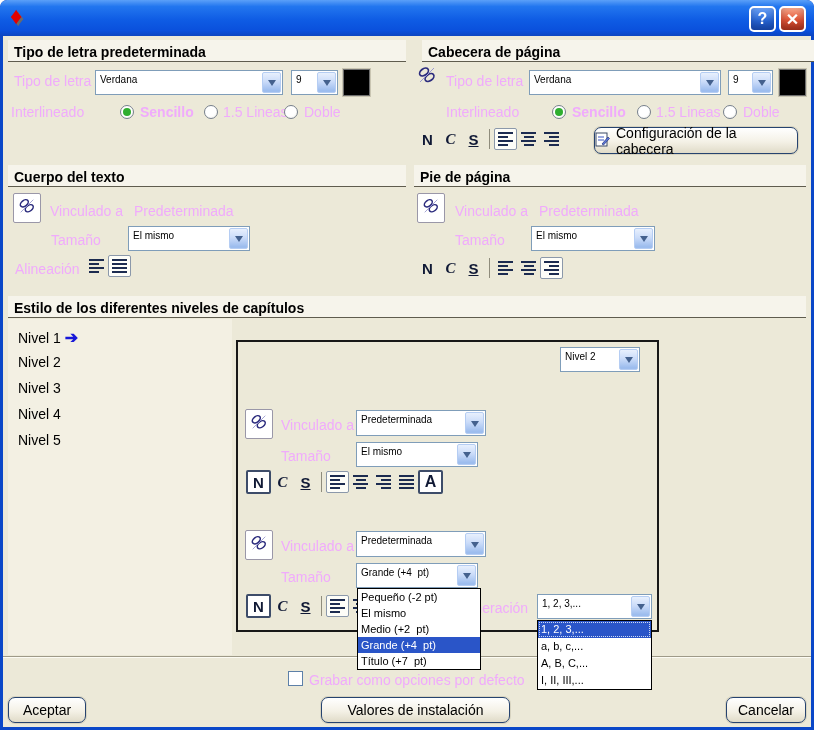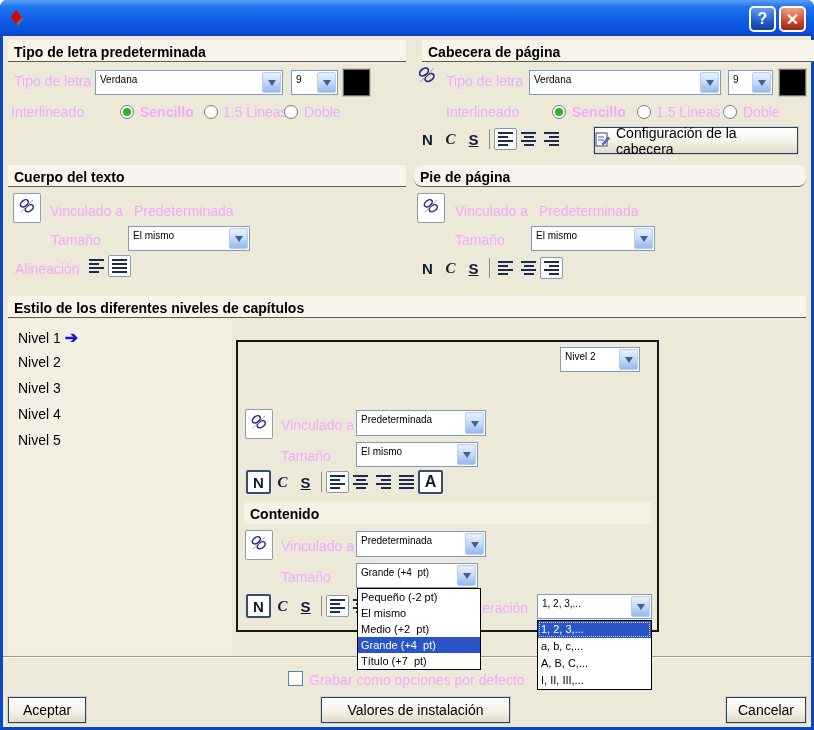--- a/index.html
+++ b/index.html
@@ -50,21 +50,21 @@
   .ub{text-decoration:underline;font-weight:bold;}
   .vsep{width:1px;height:20px;background:#8f8c7c;margin:0 4px;}
 
   .al{width:15px;display:flex;flex-direction:column;gap:2px;}
   .al i{display:block;height:2px;background:#1c2b50;}
   .al.left i:nth-child(2n){width:10px;} .al.left i:nth-child(2n+1){width:15px;}
   .al.center{align-items:center;} .al.center i:nth-child(2n){width:10px;} .al.center i:nth-child(2n+1){width:15px;}
   .al.right{align-items:flex-end;} .al.right i:nth-child(2n){width:10px;} .al.right i:nth-child(2n+1){width:15px;}
   .al.justify i{width:15px;}
 
-  .btn{position:absolute;border:1px solid #26436f;border-radius:0;font-size:14px;color:#000;
+  .btn{position:absolute;border:1px solid #26436f;border-radius:7px;font-size:14px;color:#000;
        background:linear-gradient(180deg,#fff,#f4f1e6 55%,#e0dbc8);
        display:flex;align-items:center;justify-content:center;gap:6px;box-sizing:border-box;
        box-shadow:0 0 0 1px #d7d3c0;}
   .linkbtn{position:absolute;width:28px;height:30px;background:#fff;border:1px solid #9a97a8;
            border-radius:2px;display:flex;align-items:center;justify-content:center;box-sizing:border-box;}
 
   .panel{position:absolute;left:236px;top:340px;width:423px;height:292px;border:2px solid #181818;
          background:#ece9d8;box-sizing:border-box;}
   .lvlcol{position:absolute;left:8px;top:319px;width:224px;height:336px;background:#f3f0e3;}
   .lvl{position:absolute;left:8px;width:224px;height:26px;font-size:14px;padding:5px 0 0 10px;box-sizing:border-box;}
@@ -230,21 +230,21 @@
     <span class="tool sel-light">
         <span class="al justify">
           <i></i>
           <i></i>
           <i></i>
           <i></i>
         </span>
       </span>
   </div>
 
-  <div class="strip" style="left:414px;top:165px;width:392px;border-radius:8px;">
+  <div class="strip" style="left:414px;top:165px;width:392px;">
     <span>Pie de página</span></div>
   <div class="linkbtn" style="left:417px;top:193px;">
     <span>
       <svg width="18" height="18" viewBox="0 0 20 20">
           <g fill="none" stroke="#2b2b7d" stroke-width="1.7">
         <ellipse cx="7" cy="7" rx="5" ry="3.2" transform="rotate(-38 7 7)"></ellipse>
         <ellipse cx="12.5" cy="12.5" rx="5" ry="3.2" transform="rotate(-38 12.5 12.5)"></ellipse>
           </g>
         <line x1="3" y1="17" x2="17" y2="3" stroke="#9a9ad0" stroke-width="1"></line>
         </svg>
@@ -367,22 +367,20 @@
         <span class="al justify">
           <i></i>
           <i></i>
           <i></i>
           <i></i>
         </span>
       </span>
     <span class="tool nb sel-dark" style="font-size:16px;">A</span>
   </div>
 
-  <div class="strip inner" style="left:244px;top:502px;width:407px;">
-    <span>Contenido</span></div>
   <div class="linkbtn" style="left:245px;top:530px;">
     <span>
       <svg width="18" height="18" viewBox="0 0 20 20">
           <g fill="none" stroke="#2b2b7d" stroke-width="1.7">
         <ellipse cx="7" cy="7" rx="5" ry="3.2" transform="rotate(-38 7 7)"></ellipse>
         <ellipse cx="12.5" cy="12.5" rx="5" ry="3.2" transform="rotate(-38 12.5 12.5)"></ellipse>
           </g>
         <line x1="3" y1="17" x2="17" y2="3" stroke="#9a9ad0" stroke-width="1"></line>
         </svg>
     </span>

